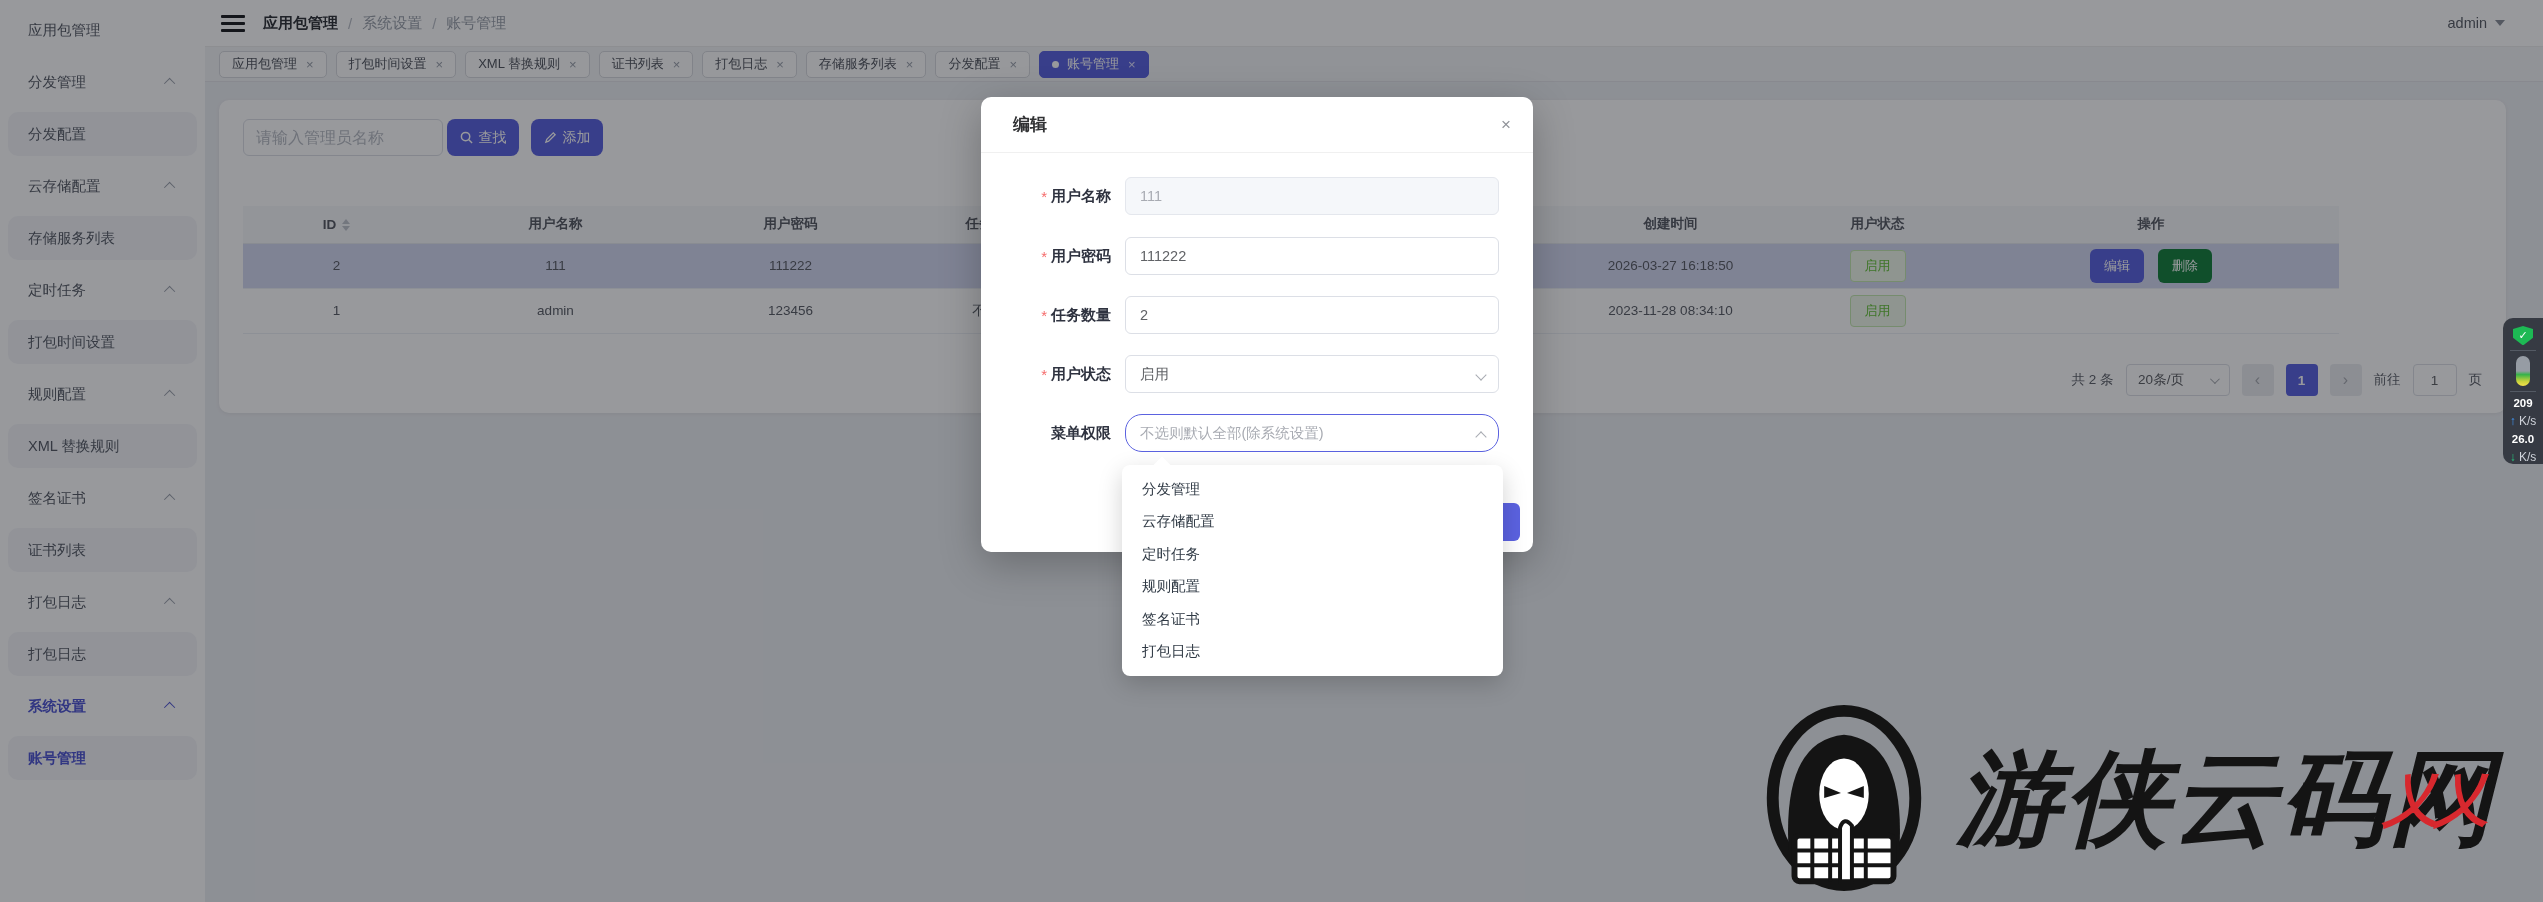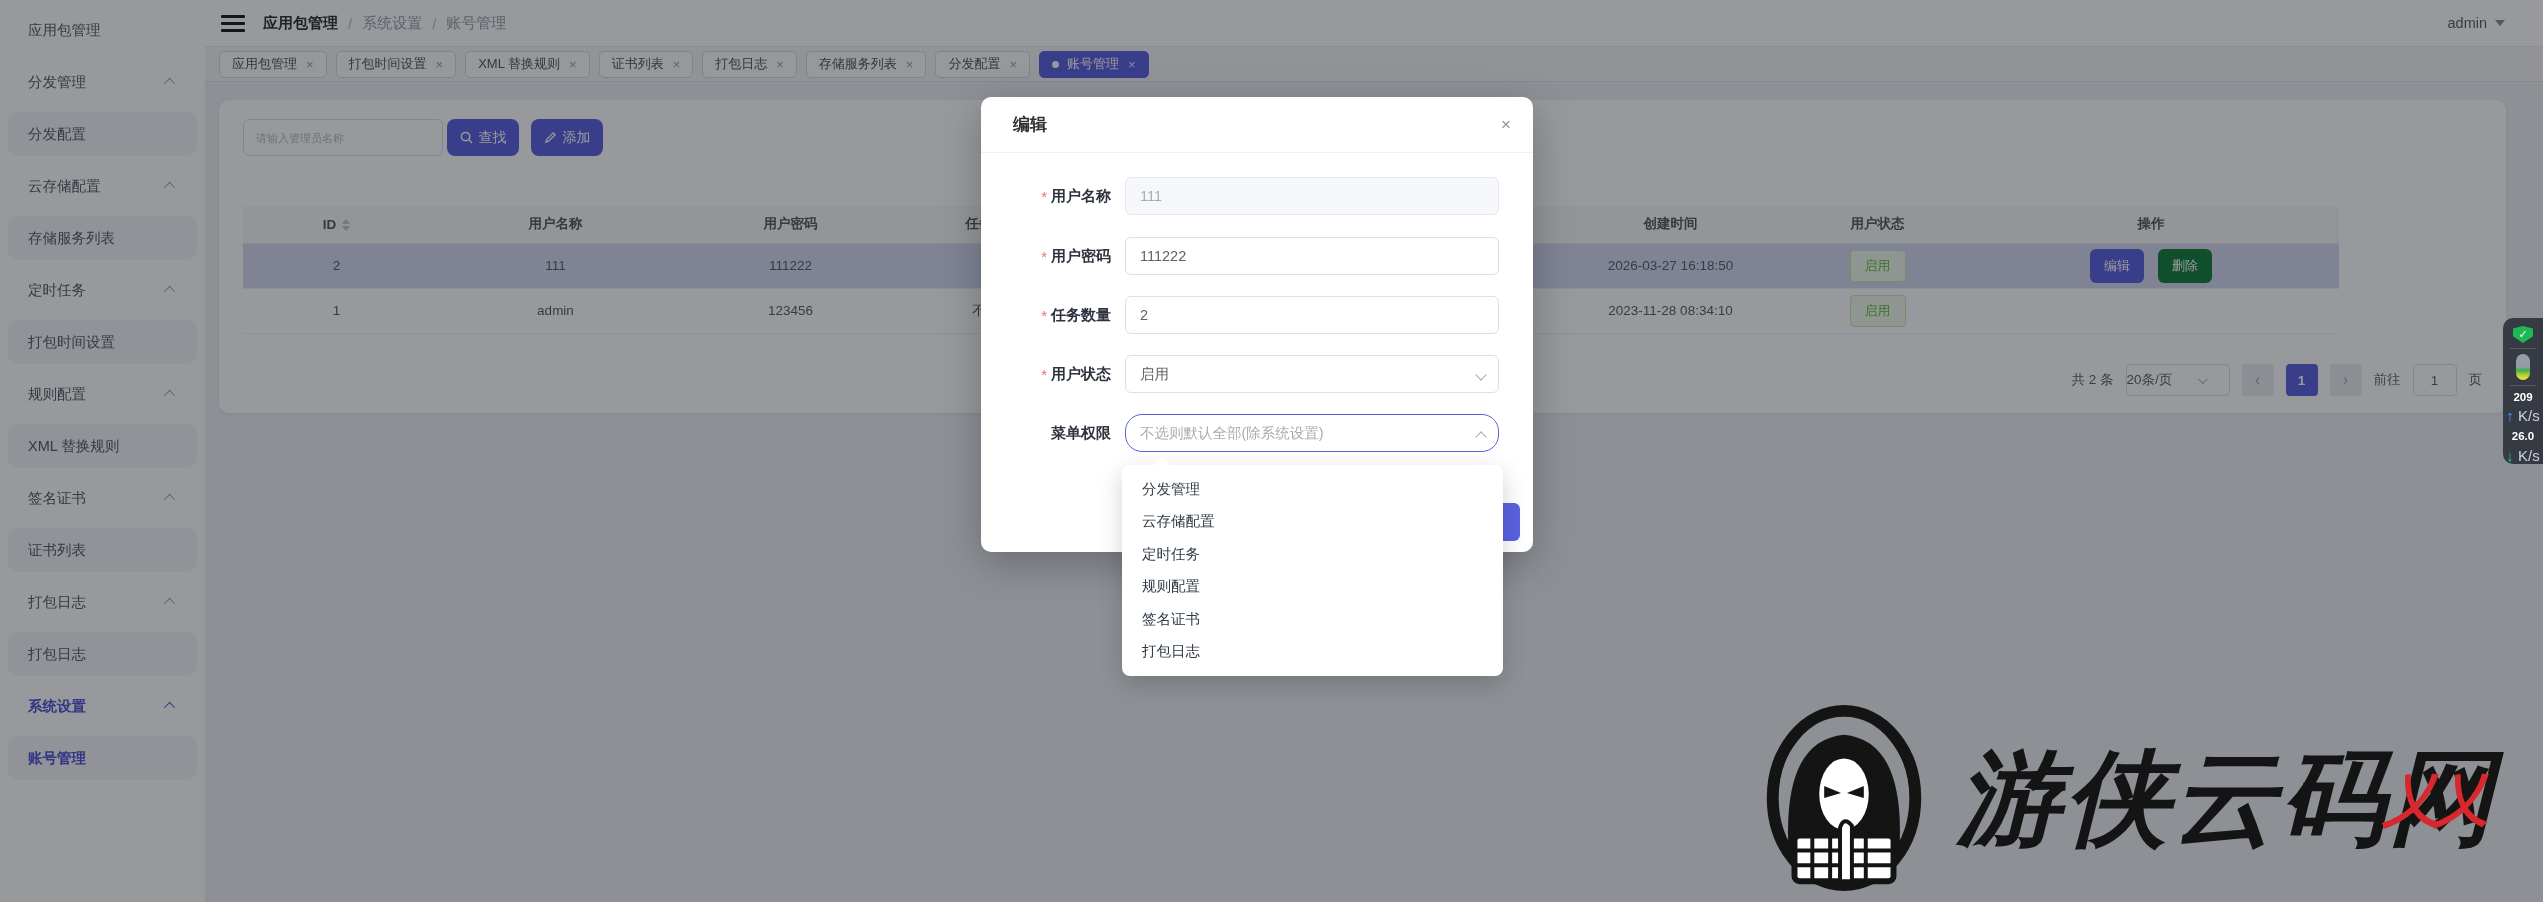--- a/index.html
+++ b/index.html
@@ -31,21 +31,21 @@
   
   .tabbar { position:absolute; left:205px; right:0; top:47px; height:35px; background:#f3f4f6; border-bottom:1px solid #e3e4e8; display:flex; align-items:center; padding-left:14px; gap:9px; z-index:1; }
   .chip { height:27px; display:flex; align-items:center; padding:0 12px; background:#fdfdfd; border:1px solid #d7d9de; border-radius:5px; font-size:13px; color:#51555e; cursor:pointer; }
   .chip .x { margin-left:9px; color:#9aa0ab; font-size:13px; line-height:1; }
   .chip.active { background:#5b62e0; border-color:#5b62e0; color:#ffffff; }
   .chip.active .x { color:#dfe1ff; }
   .chip .dot { width:7px; height:7px; border-radius:50%; background:#ffffff; margin-right:8px; }
 
   
   .card { position:absolute; left:219px; top:100px; width:2287px; height:313px; background:#ffffff; border-radius:10px; box-shadow:0 1px 4px rgba(0,0,0,.06); z-index:1; }
-  .search-input { position:absolute; left:24px; top:19px; width:200px; height:37px; border:1px solid #dcdfe6; border-radius:6px; padding:0 12px; font-size:11px; color:#303133; background:#fff; outline:none; }
+  .search-input { position:absolute; left:24px; top:19px; width:200px; height:37px; border:1px solid #dcdfe6; border-radius:6px; padding:0 12px; font-size:16px; color:#303133; background:#fff; outline:none; }
   .search-input::placeholder { color:#b8bcc4; }
   .btn { display:inline-flex; align-items:center; justify-content:center; gap:6px; border:none; border-radius:8px; color:#fff; background:#5b62e0; font-size:14px; cursor:pointer; font-family:inherit; }
   .btn-find { position:absolute; left:228px; top:19px; width:72px; height:37px; }
   .btn-add  { position:absolute; left:312px; top:19px; width:72px; height:37px; }
 
   
   .tbl { position:absolute; left:24px; top:106px; width:2096px; border-collapse:collapse; table-layout:fixed; font-size:13.5px; }
   .tbl col.c0{width:187px}.tbl col.c1{width:251px}.tbl col.c2{width:219px}.tbl col.c3{width:185px}
   .tbl col.c4{width:464px}.tbl col.c5{width:243px}.tbl col.c6{width:171px}.tbl col.c7{width:376px}
   .tbl th { height:37px; background:#f7f8fa; color:#565a63; font-weight:bold; border-bottom:1px solid #e5e8ee; text-align:center; }
@@ -54,21 +54,21 @@
   .sorter { display:inline-flex; flex-direction:column; vertical-align:middle; margin-left:6px; gap:2px; cursor:pointer; }
   .sorter .tri-up { width:0;height:0;border-left:4px solid transparent;border-right:4px solid transparent;border-bottom:5px solid #c0c4cc; }
   .sorter .tri-dn { width:0;height:0;border-left:4px solid transparent;border-right:4px solid transparent;border-top:5px solid #c0c4cc; }
   .badge-on { display:inline-block; padding:6px 14px; background:#f0f9eb; border:1px solid #c5e8b0; color:#67c23a; border-radius:4px; font-size:13px; }
   .row-btn { display:inline-block; border:none; border-radius:6px; color:#fff; font-size:13px; padding:8px 14px; margin:0 5px; cursor:pointer; font-family:inherit; }
   .row-btn.edit { background:#5b62e0; }
   .row-btn.del  { background:#15803d; }
 
   
   .pager { position:absolute; right:24px; top:262px; height:36px; display:flex; align-items:center; gap:12px; font-size:13.5px; color:#5f636b; }
-  .psize { position:relative; width:104px; height:32px; border:1px solid #dcdfe6; border-radius:4px; display:flex; align-items:center; gap:26px; color:#606266; cursor:pointer; background:#fff; }
+  .psize { position:relative; width:104px; height:32px; border:1px solid #dcdfe6; border-radius:4px; display:flex; align-items:center; justify-content:center; gap:26px; color:#606266; cursor:pointer; background:#fff; }
   .chev-sm { width:7px; height:7px; border-right:1.4px solid #a8abb2; border-bottom:1.4px solid #a8abb2; transform:rotate(45deg) translateY(-2px); }
   .pbtn { width:32px; height:32px; border-radius:4px; background:#ebedf0; color:#a8abb2; display:flex; align-items:center; justify-content:center; font-size:16px; cursor:pointer; }
   .pnum { width:32px; height:32px; border-radius:4px; background:#5b62e0; color:#fff; display:flex; align-items:center; justify-content:center; font-weight:bold; cursor:pointer; }
   .goto-input { width:44px; height:32px; border:1px solid #dcdfe6; border-radius:4px; text-align:center; font-size:13.5px; color:#606266; outline:none; }
 
   
   .dim { position:absolute; inset:0; background:rgba(10,12,20,0.42); z-index:40; }
 
   
   .modal { position:absolute; left:981px; top:97px; width:552px; height:455px; background:#fff; border-radius:10px; box-shadow:0 12px 40px rgba(0,0,0,.25); z-index:60; }
@@ -97,21 +97,21 @@
   .watermark { position:absolute; left:1745px; top:698px; height:200px; display:flex; align-items:center; gap:14px; z-index:80; pointer-events:none; }
   .wm-text { position:relative; font-size:104px; font-weight:900; color:#141414; letter-spacing:4px; line-height:1; font-family:"DejaVu Sans",sans-serif;font-style:italic; }
   .wm-accent { position:absolute; right:14px; top:26px; font-size:56px; font-weight:900; color:#d7282e; letter-spacing:-6px; }
 
   
   .netw { position:absolute; right:0; top:318px; width:40px; height:146px; background:rgba(44,49,58,0.9); border-radius:10px 0 0 10px; z-index:90; display:flex; flex-direction:column; align-items:center; padding-top:8px; gap:5px; }
   .shield { width:20px; height:22px; background:#1db954; clip-path:polygon(50% 0,100% 15%,100% 60%,50% 100%,0 60%,0 15%); display:flex; align-items:center; justify-content:center; color:#fff; font-size:11px; }
   .nw-div { width:26px; height:1px; background:#545a64; }
   .pill { width:14px; height:34px; border-radius:7px; background:linear-gradient(180deg,#969ca4 0%,#969ca4 50%,#36b34a 62%,#c8d23c 84%,#f4e34b 100%); }
   .nw-num { color:#fff; font-size:11.5px; font-weight:bold; line-height:1.1; }
-  .nw-unit { font-size:15px; color:#cfd3da; line-height:1.1; }
+  .nw-unit { font-size:12px; color:#cfd3da; line-height:1.1; }
   .arr-up { color:#3f9bff; } .arr-dn { color:#27c77e; }
 </style>
 </head>
 <body>
 
 <div class="stage">
 
   <div class="sidebar">
     <div class="s-list">
       <div class="s-item">

